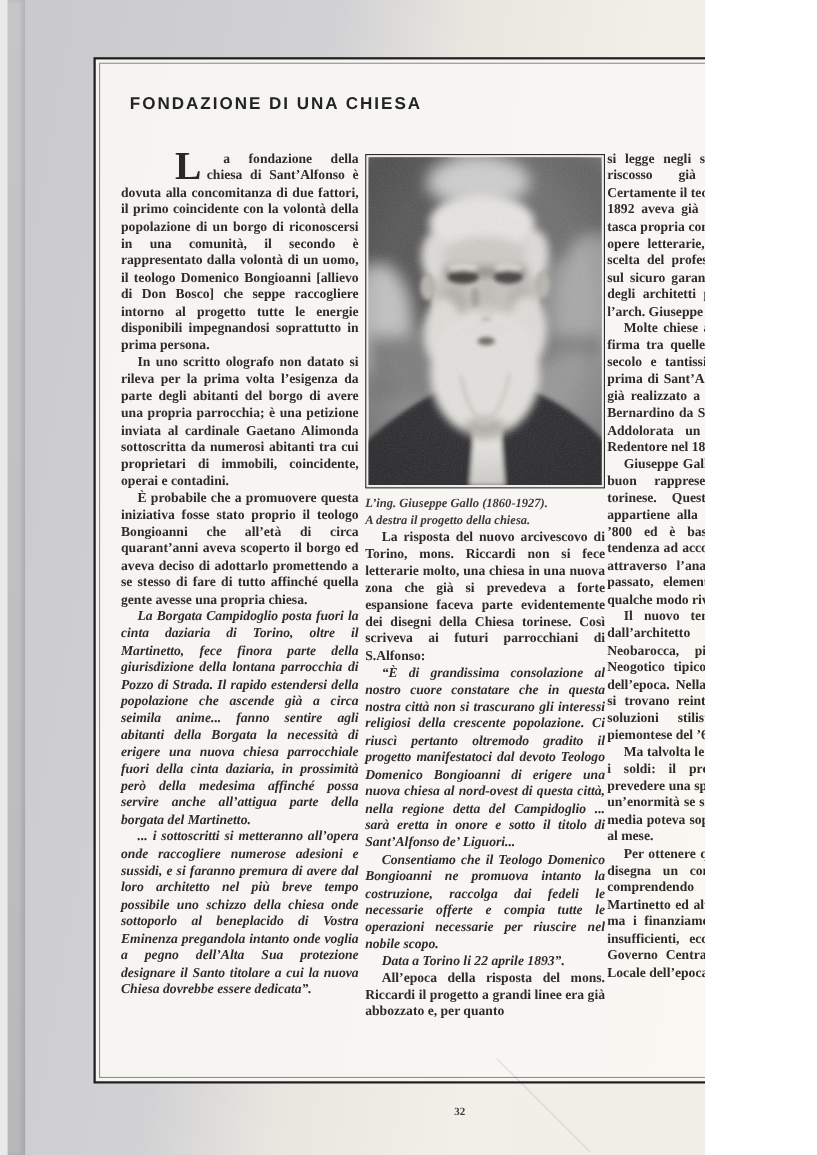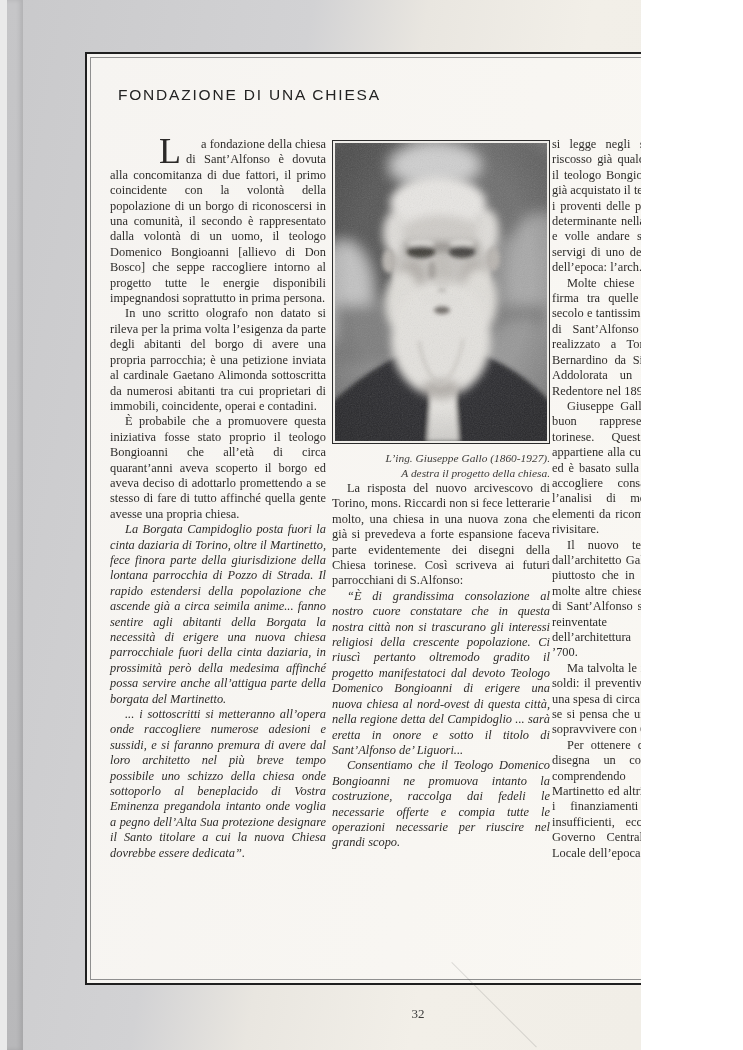--- a/index.html
+++ b/index.html
@@ -5,20 +5,21 @@
   html, body { margin: 0; padding: 0; }
   body { width: 743px; height: 1050px; }
 
   #screen {
     position: relative;
     width: 641px;
     height: 1050px;
     overflow: hidden;
     background: linear-gradient(100deg, #c9c9cb 0%, #d2d2d4 38%, #e9e6e0 52%, #f2efe8 72%, #f1eee7 100%);
     font-family: "Liberation Serif", serif;
+    font-weight: bold;
   }
 
   
   .spine-light {
     position: absolute; left: 0; top: 0; width: 7px; height: 1050px;
     background: #eaeaea;
   }
   .spine-mid {
     position: absolute; left: 7px; top: 0; width: 16px; height: 1050px;
     background: linear-gradient(180deg, #c6c6c8, #bfbfc1 60%, #b8b8ba);
@@ -81,28 +82,28 @@
     padding: 2px;
   }
   .photo-figure svg { display: block; }
 
   .photo-caption {
     margin-top: 7px;
     font-style: italic;
     font-size: 11.4px; line-height: 15px;
     color: #3c3a38;
     white-space: pre-line;
-    text-align: right;
+    text-align: left;
   }
   .after-caption { margin-top: 16px; }
 
   .page-number {
     position: absolute; left: 398px; top: 1006px; width: 40px;
     text-align: center;
-    font-size: 13px; color: #3a3a3a;
+    font-size: 10px; color: #3a3a3a;
   }
 
   .crease {
     position: absolute; left: 452px; top: 962px;
     width: 120px; height: 1px;
     background: rgba(70,70,70,0.16);
     transform: rotate(45deg);
     transform-origin: left top;
   }
 </style>
@@ -200,21 +201,23 @@
               <path d="M 128 196 C 124 222 114 236 107 242" stroke="#cdcac5" stroke-width="3" fill="none"></path>
             </g>
             <rect width="212" height="298" fill="url(#vig)"></rect>
             <rect width="212" height="298" filter="url(#grain)" opacity="0.18"></rect>
           </svg>
         </div>
         <div class="photo-caption">L’ing. Giuseppe Gallo (1860-1927).
 A destra il progetto della chiesa.</div>
         <p class="after-caption">La risposta del nuovo arcivescovo di Torino, mons. Riccardi non si fece letterarie molto, una chiesa in una nuova zona che già si prevedeva a forte espansione faceva parte evidentemente dei disegni della Chiesa torinese. Così scriveva ai futuri parrocchiani di S.Alfonso:</p>
         <p class="quote gap">“È di grandissima consolazione al nostro cuore constatare che in questa nostra città non si trascurano gli interessi religiosi della crescente popolazione. Ci riuscì pertanto oltremodo gradito il progetto manifestatoci dal devoto Teologo Domenico Bongioanni di erigere una nuova chiesa al nord-ovest di questa città, nella regione detta del Campidoglio ... sarà eretta in onore e sotto il titolo di Sant’Alfonso de’ Liguori...</p>
-        <p class="quote">Consentiamo che il Teologo Domenico Bongioanni ne promuova intanto la costruzione, raccolga dai fedeli le necessarie offerte e compia tutte le operazioni necessarie per riuscire nel grandi scopo.</p>
+        <p class="quote">Consentiamo che il Teologo Domenico Bongioanni ne promuova intanto la costruzione, raccolga dai fedeli le necessarie offerte e compia tutte le operazioni necessarie per riuscire nel nobile scopo.</p>
+        <p class="quote date-line">Data a Torino li 22 aprile 1893”.</p>
+        <p class="gap">All’epoca della risposta del mons. Riccardi il progetto a grandi linee era già abbozzato e, per quanto</p>
       </div>
 
       <div class="column col3">
         <p class="no-indent">si legge negli scritti dell’epoca, aveva riscosso già qualche interesse. Certamente il teologo Bongioanni che nel 1892 aveva già acquistato il terreno di tasca propria con i proventi delle proprie opere letterarie, fu determinante nella scelta del professionista e volle andare sul sicuro garantendosi i servigi di uno degli architetti più prolifici dell’epoca: l’arch. Giuseppe Gallo.</p>
         <p>Molte chiese a Torino portano la sua firma tra quelle costruite a cavallo del secolo e tantissime altre in Piemonte: prima di Sant’Alfonso l’architetto aveva già realizzato a Torino le chiese di San Bernardino da Siena nel 1891, Madonna Addolorata un anno dopo e il SS. Redentore nel 1898.</p>
         <p class="gap-lg">Giuseppe Gallo si può considerare un buon rappresentante dell’Eclettismo torinese. Questo stile architettonico appartiene alla cultura europea di fine ’800 ed è basato sulla “sistematica tendenza ad accogliere consapevolmente, attraverso l’analisi di monumenti del passato, elementi da ricomporre e in qualche modo rivisitare.</p>
         <p>Il nuovo tempio fu reinterpretato dall’architetto Gallo in chiave Neobarocca, piuttosto che in stile Neogotico tipico di molte altre chiese dell’epoca. Nella chiesa di Sant’Alfonso si trovano reinterpretate e reinventate soluzioni stilistiche dell’architettura piemontese del ’600 e ’700.</p>
         <p class="gap-lg">Ma talvolta le idee contano poco senza i soldi: il preventivo dell’opera fa prevedere una spesa di circa 280.000 lire, un’enormità se si pensa che una famiglia media poteva sopravvivere con 60/70 lire al mese.</p>
         <p>Per ottenere qualche finanziamento si disegna un confine della parrocchia comprendendo anche il borgo del Martinetto ed altri isolati entro le mura, ma i finanziamenti che giungono sono insufficienti, ecco come rispondono il Governo Centrale e l’Amministrazione Locale dell’epoca.</p>
       </div>

